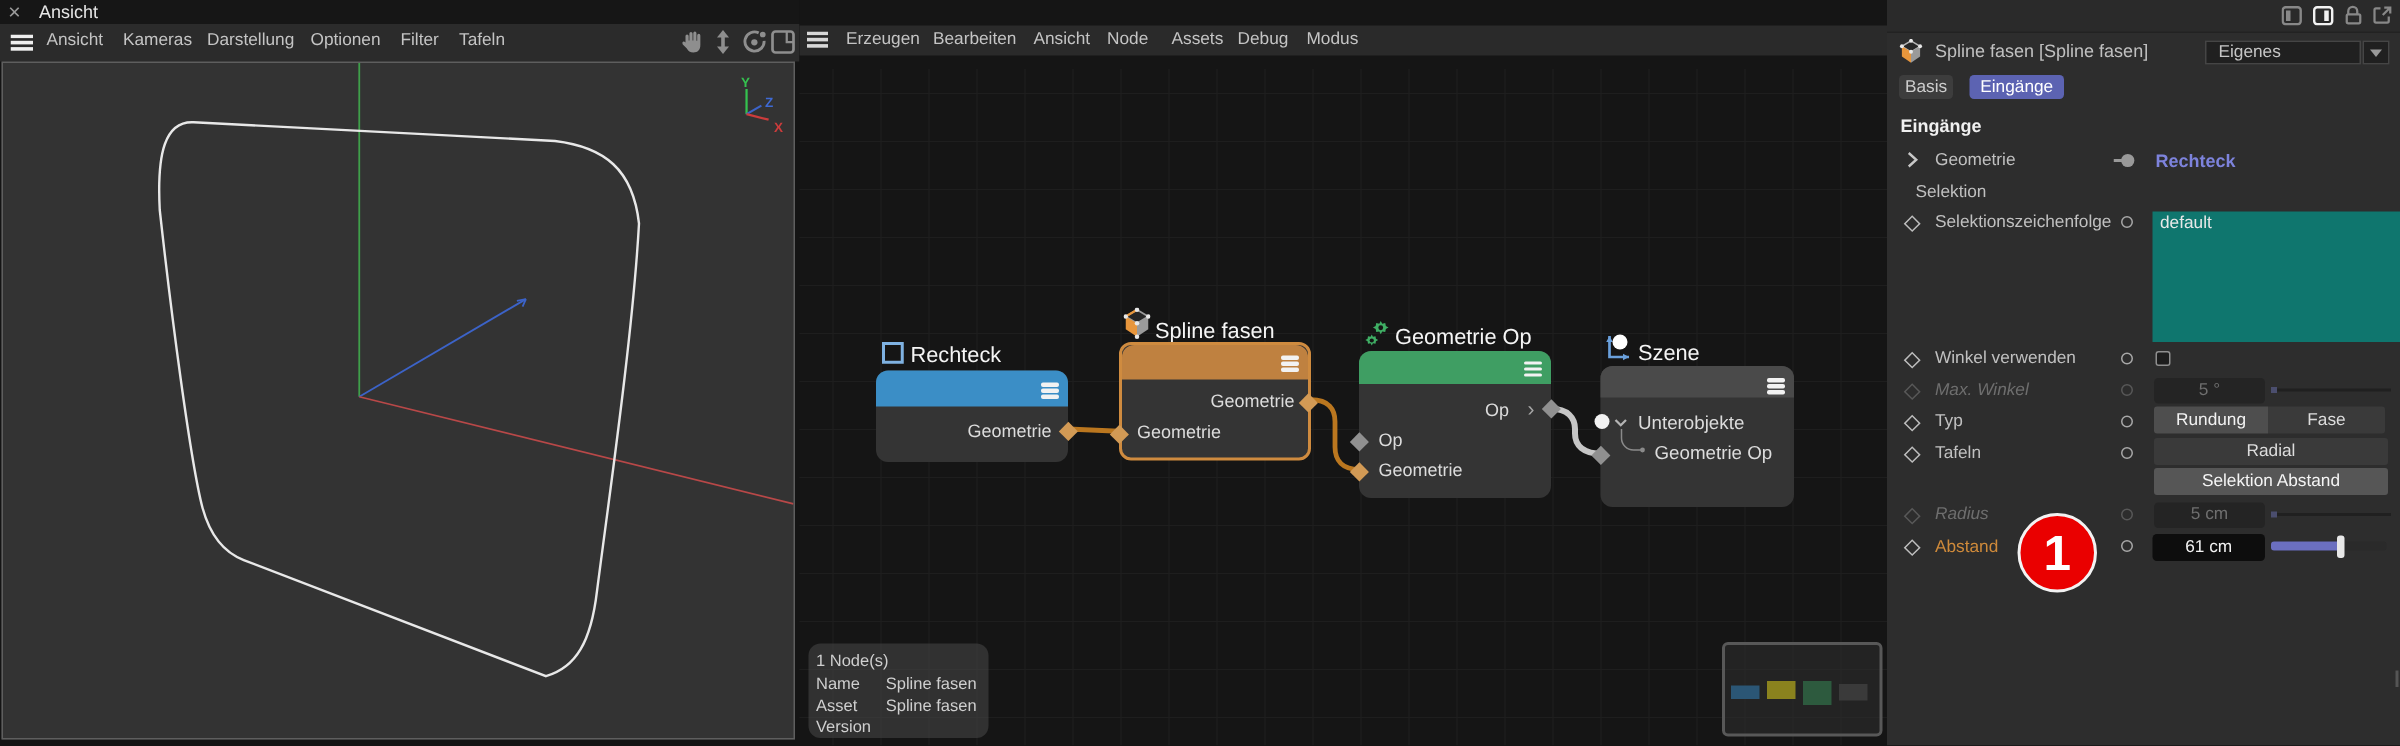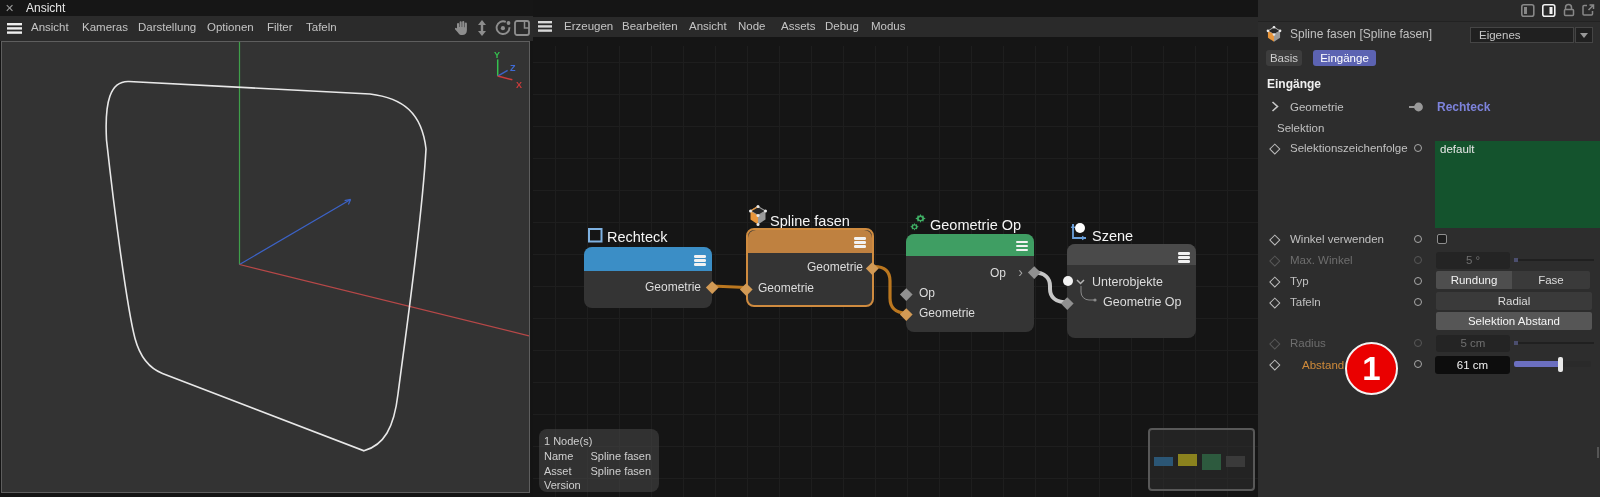--- a/index.html
+++ b/index.html
@@ -26,21 +26,21 @@
   .nhead{position:absolute;left:0;top:0;width:100%;border-radius:8px 8px 0 0;}
   .burger{position:absolute;}
   .burger i{position:absolute;left:0;width:12px;height:2.5px;border-radius:1.3px;background:#f2f2f2;display:block;}
   .plabel{position:absolute;font-size:12px;color:#dcdcdc;white-space:nowrap;}
   .ntitle{position:absolute;font-size:14.5px;color:#f5f5f5;white-space:nowrap;}
   .diam{position:absolute;width:8.5px;height:8.5px;transform:rotate(45deg);}
   
   #rp{left:1258px;top:0;width:342px;height:497px;background:#2d2d2d;}
   #rptop{position:absolute;left:0;top:0;width:342px;height:21px;background:#2a2a2a;border-bottom:1px solid #222;}
   .rlabel{position:absolute;font-size:11.5px;color:#c0c0c0;white-space:nowrap;}
-  .gray .rlabel,.glab{color:#6e6e6e;}
+  .gray .rlabel,.glab{color:#6e6e6e;font-style:italic;}
   .odot{position:absolute;width:6px;height:6px;border:1.4px solid #a8a8a8;border-radius:50%;}
   .rdiam{position:absolute;width:5.6px;height:5.6px;border:1.3px solid #bdbdbd;transform:rotate(45deg);}
   .field{position:absolute;background:#242424;border-radius:3px;font-size:11.5px;color:#808080;
          text-align:center;line-height:17px;}
   .btn{position:absolute;font-size:11.5px;color:#dcdcdc;text-align:center;}
 </style>
 </head>
 <body>
 <div id="app">
 
@@ -298,21 +298,21 @@
         <line x1="0" y1="5" x2="6" y2="5" stroke="#999" stroke-width="2"></line>
         <circle cx="9.5" cy="5" r="4.4" fill="#999"></circle>
       </svg>
     <div class="abs" style="left:179px;top:100px;font-size:12px;font-weight:bold;color:#7d83dc">Rechteck</div>
 
     <div class="rlabel" style="left:19px;top:122px">Selektion</div>
 
     <div class="rdiam" style="left:13px;top:145px"></div>
     <div class="rlabel" style="left:32px;top:142px">Selektionszeichenfolge</div>
     <div class="odot" style="left:156px;top:144px"></div>
-    <div class="abs" style="left:177px;top:141px;width:165px;height:86.5px;background:#14532d;">
+    <div class="abs" style="left:177px;top:141px;width:165px;height:86.5px;background:#0f766e;">
       <span style="position:absolute;left:5px;top:2px;font-size:11.5px;color:#e8e8e8">default</span>
     </div>
 
     <div class="rdiam" style="left:13px;top:235.5px"></div>
     <div class="rlabel" style="left:32px;top:233px">Winkel verwenden</div>
     <div class="odot" style="left:156px;top:234.5px"></div>
     <div class="abs" style="left:179px;top:234px;width:7.5px;height:7.5px;background:#1d1d1d;border:1.5px solid #8e8e8e;border-radius:2px;"></div>
 
     <div class="rdiam" style="left:13px;top:256.5px;border-color:#585858"></div>
     <div class="rlabel glab" style="left:32px;top:254px">Max. Winkel</div>
@@ -334,21 +334,21 @@
     <div class="btn" style="left:178px;top:312px;width:156px;height:18px;background:#565656;line-height:18px;border-radius:2px;color:#f5f5f5">Selektion Abstand</div>
 
     <div class="rdiam" style="left:13px;top:339.5px;border-color:#585858"></div>
     <div class="rlabel glab" style="left:32px;top:337px">Radius</div>
     <div class="odot" style="left:156px;top:338.5px;border-color:#585858"></div>
     <div class="field" style="left:178px;top:334.5px;width:74px;height:17px;color:#6f6f6f">5 cm</div>
     <div class="abs" style="left:256px;top:341.5px;width:80px;height:2px;background:#202020"></div>
     <div class="abs" style="left:256px;top:340.5px;width:4px;height:4px;background:#4b4e6e"></div>
 
     <div class="rdiam" style="left:13px;top:361px"></div>
-    <div class="rlabel" style="left:44px;top:358.5px;color:#cf8a3a">Abstand</div>
+    <div class="rlabel" style="left:32px;top:358.5px;color:#cf8a3a">Abstand</div>
     <div class="odot" style="left:156px;top:360px"></div>
     <div class="abs" style="left:177px;top:355.5px;width:75px;height:18px;background:#0d0d0d;border-radius:3px;text-align:center;line-height:18px;font-size:11.5px;color:#f2f2f2">61 cm</div>
     <div class="abs" style="left:256px;top:361px;width:77px;height:5.5px;background:#2a2a2a;border-radius:2px"></div>
     <div class="abs" style="left:256px;top:361px;width:47px;height:5.5px;background:#6b6fc0;border-radius:2px"></div>
     <div class="abs" style="left:300px;top:356.5px;width:5px;height:15px;background:#e8e8e8;border-radius:2px"></div>
 
     <div class="abs" style="left:87px;top:342px;width:49px;height:49px;background:#ea0000;border:2.5px solid #f2f2f2;border-radius:50%;text-align:center;line-height:49px;font-size:33px;font-weight:bold;color:#fff">1</div>
 
     <div class="abs" style="left:339px;top:447px;width:2px;height:11px;background:#555"></div>
   </div>

